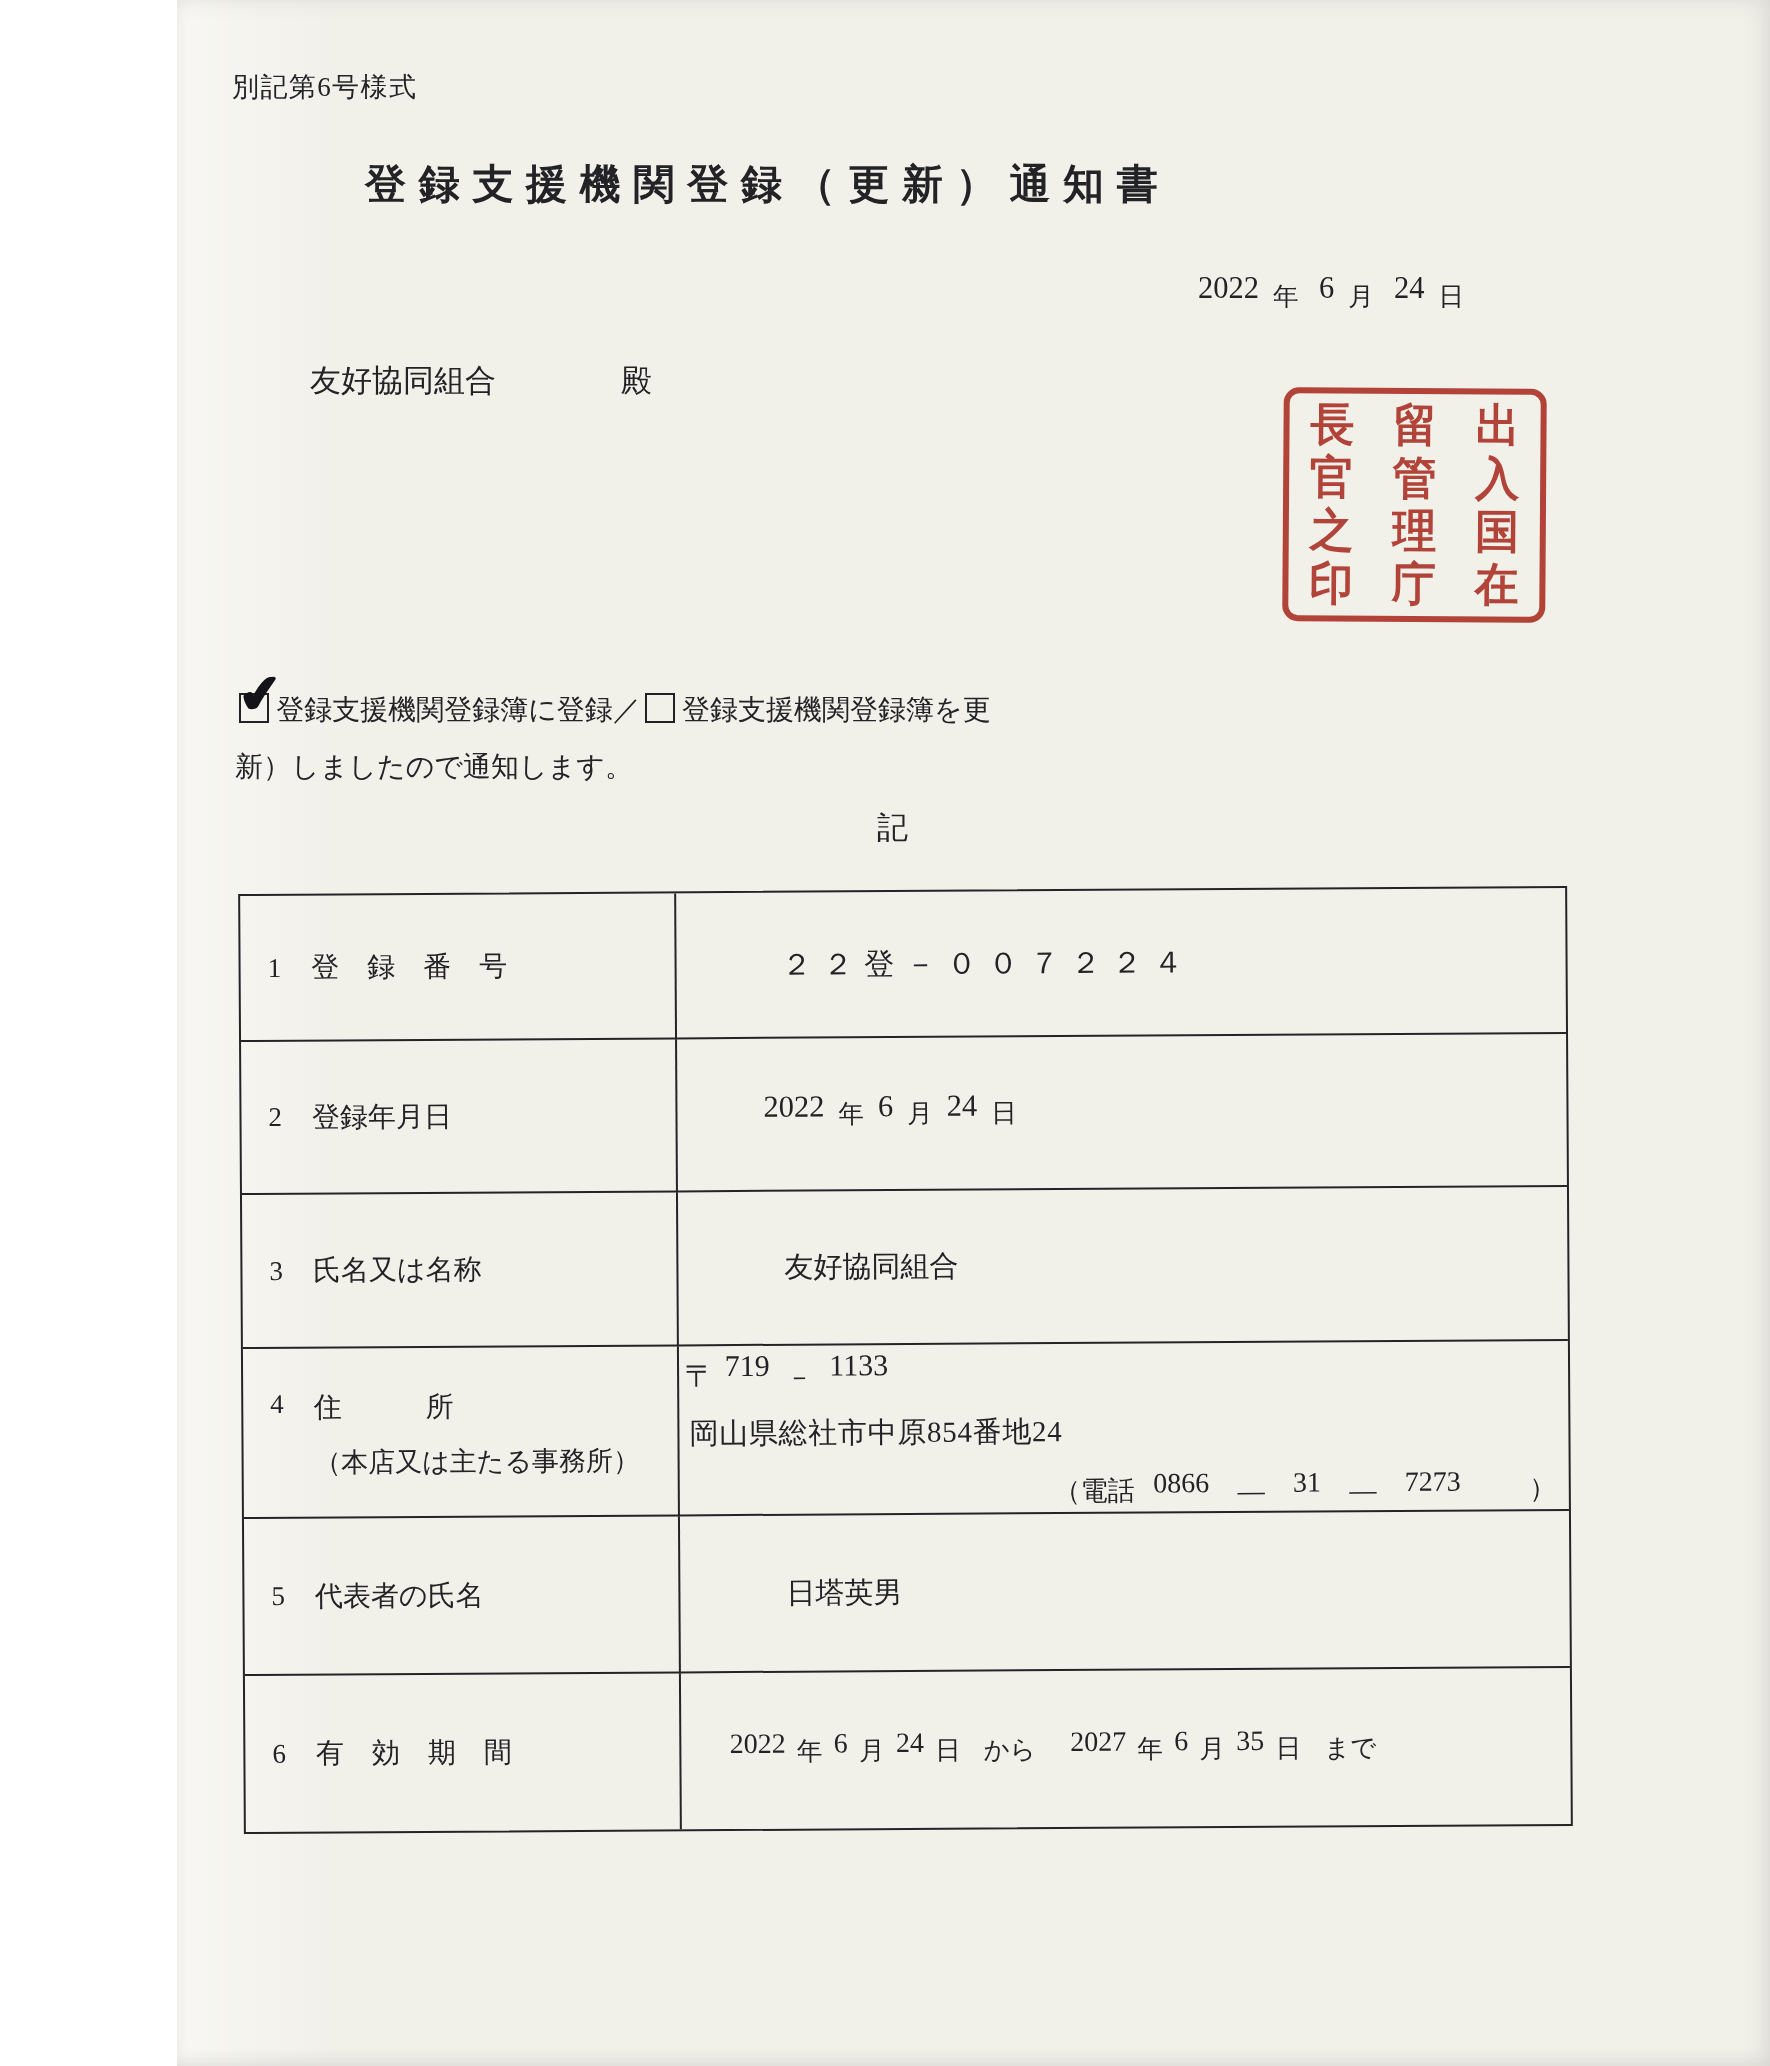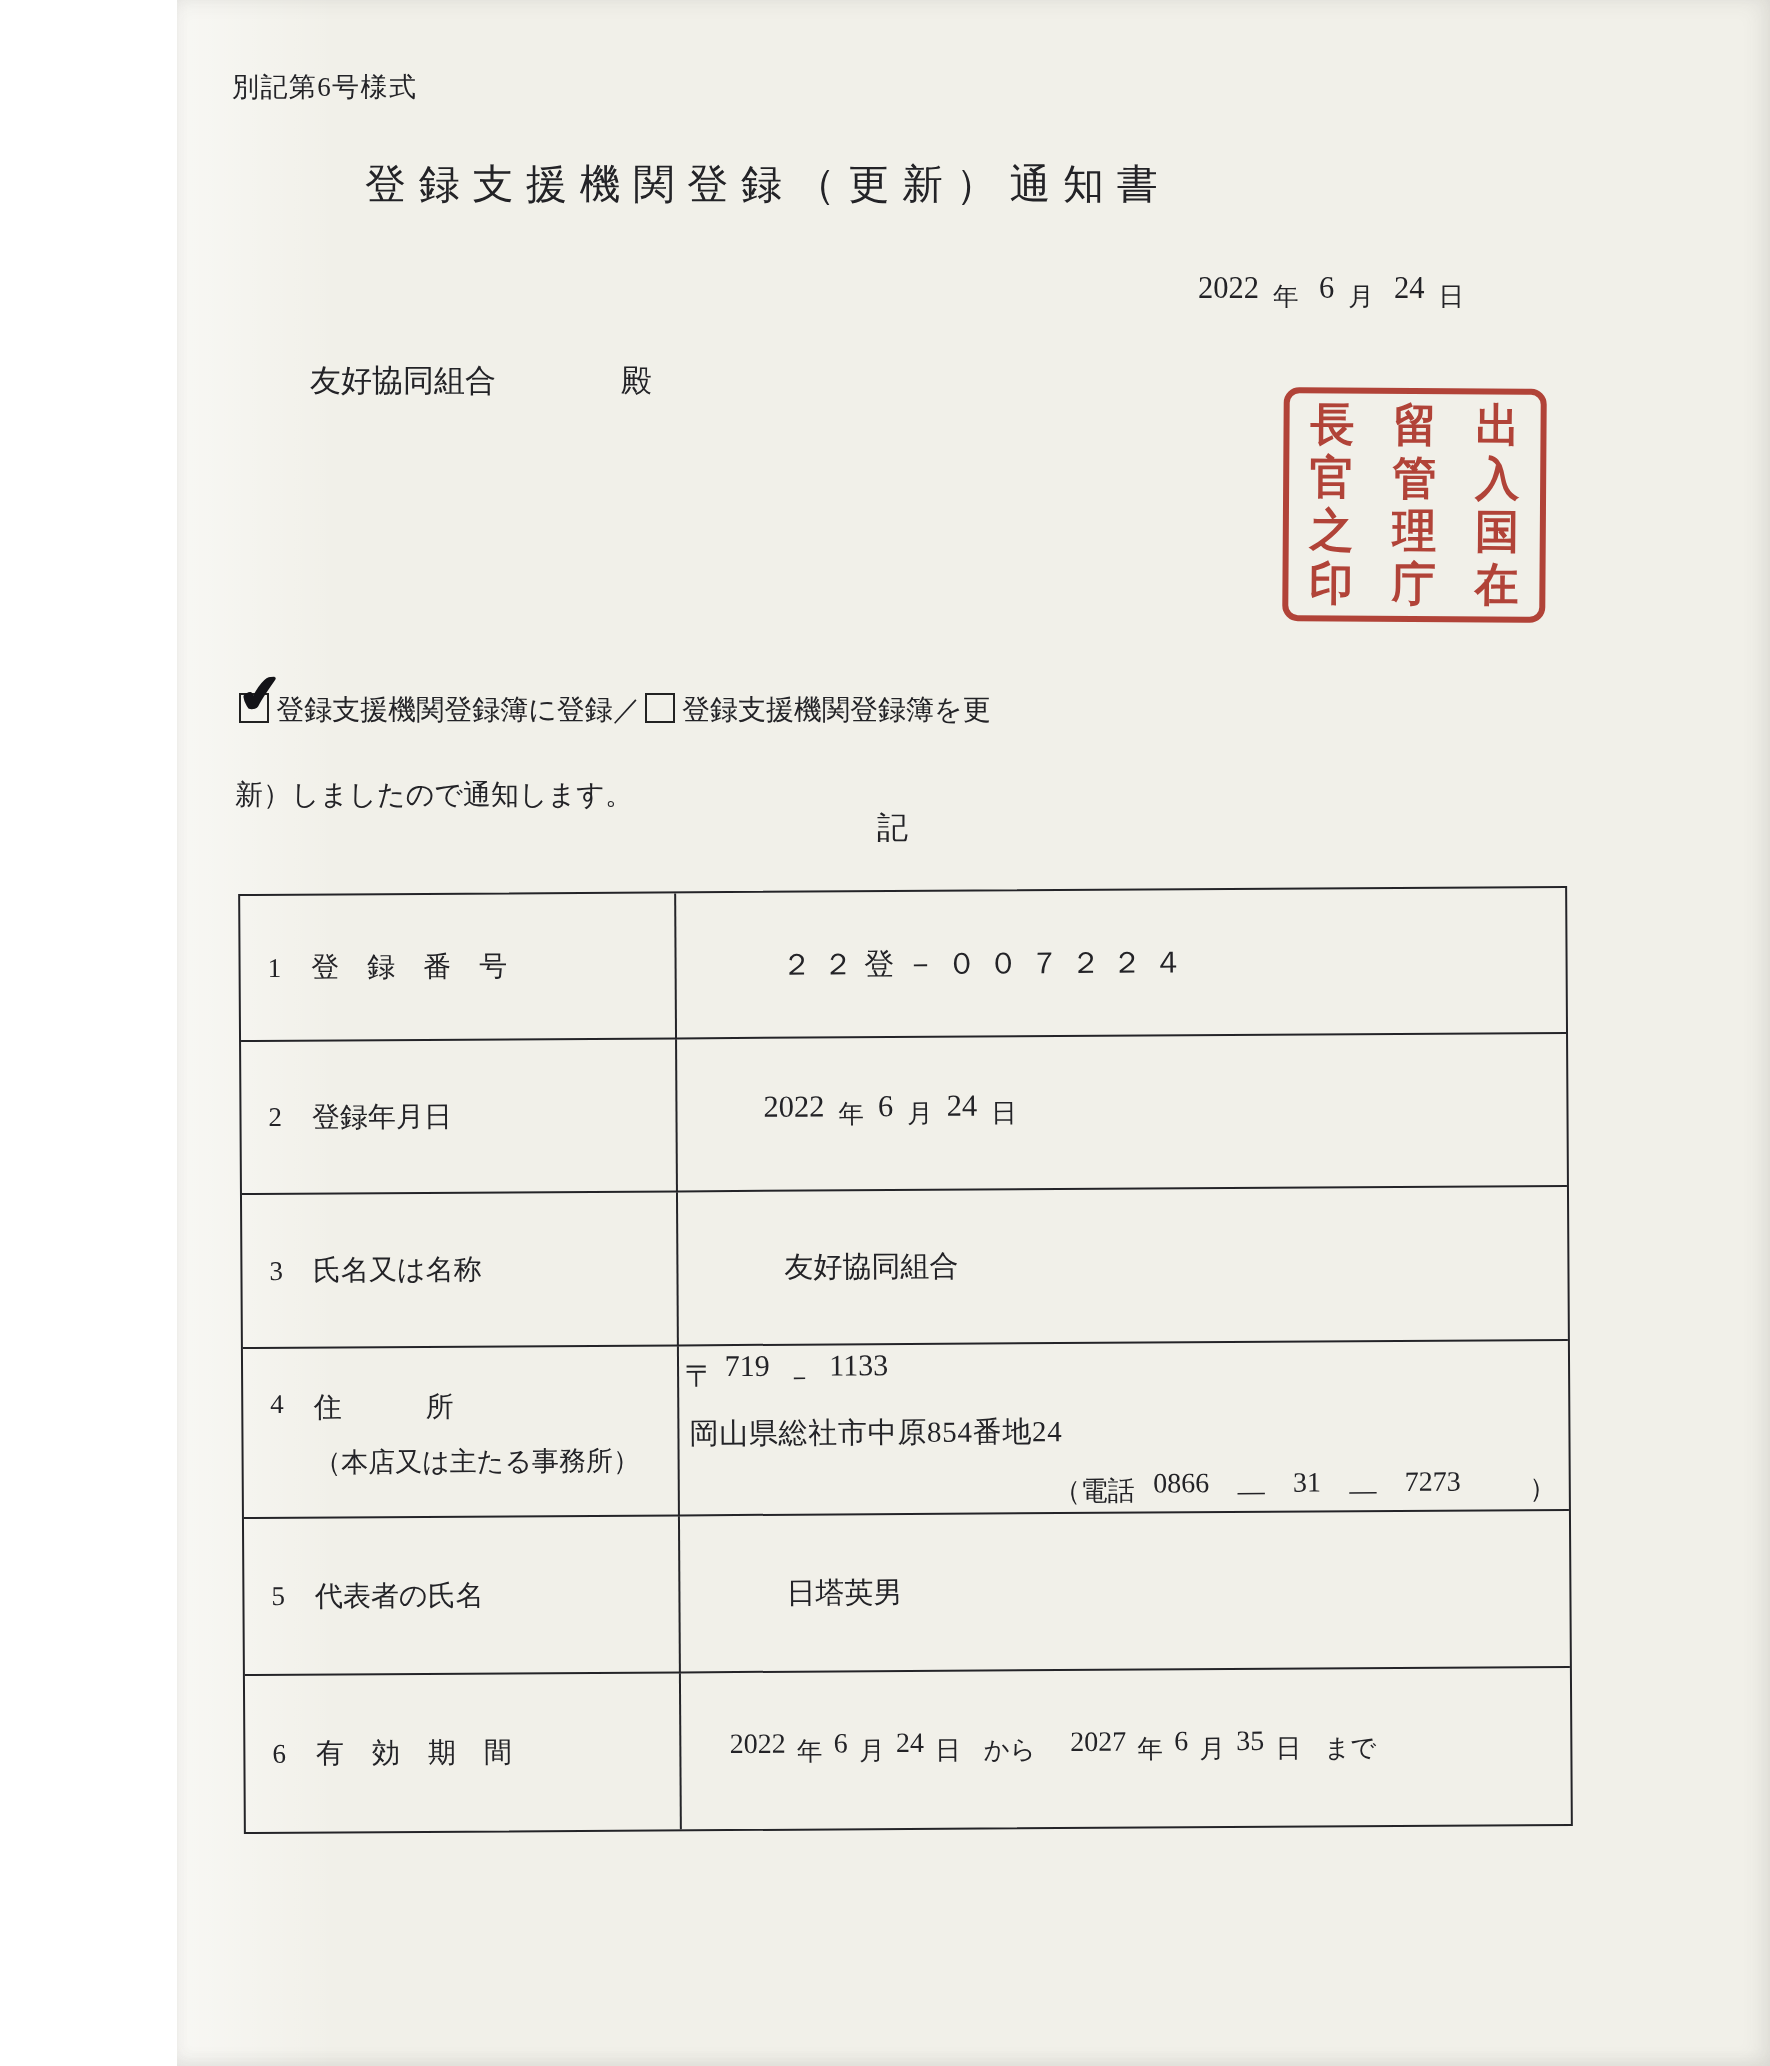--- a/index.html
+++ b/index.html
@@ -5,40 +5,40 @@
   html,body{margin:0;padding:0;background:#ffffff;}
   body{width:1771px;height:2066px;position:relative;
        font-family:"Liberation Serif","DejaVu Serif",serif;color:#232327;}
   .scan{position:absolute;inset:0;background:#ffffff;overflow:hidden;}
   .paper{position:absolute;left:177px;top:0;right:0;bottom:0;
          background:linear-gradient(90deg,rgba(255,255,255,.5) 0%,rgba(255,255,255,0) 10%),#f1f0e9;
          box-shadow:inset -8.5px 0 21px rgba(70,70,70,.10), inset 0 -5.7px 14px rgba(70,70,70,.05);}
   .abs{position:absolute;}
   
   .form-code{left:232px;top:69px;font-size:27px;letter-spacing:1.4px;font-family:Liberation Serif, serif;}
-  .doc-title{left:365px;top:157px;font-size:41px;font-weight:400;letter-spacing:12.7px;white-space:nowrap;}
+  .doc-title{left:365px;top:157px;font-size:41px;font-weight:700;letter-spacing:12.7px;white-space:nowrap;}
   .issue-date{left:1184px;top:278px;font-size:25.5px;white-space:nowrap;}
   .addressee{left:310px;top:360px;font-size:31px;white-space:nowrap;}
   .honorific{margin-left:117px;}
   .issuer{left:799px;top:479px;font-size:30px;white-space:nowrap;letter-spacing:1.4px;}
   
   .num{display:inline-block;position:relative;top:-7px;font-size:30.5px;margin:0 14px;}
   .num.tight{margin:0 8.5px;}
   .unit{font-size:25.5px;}
   
   .seal{left:1283px;top:388px;width:263px;height:234px;border:6.4px solid #b6372c;border-radius:15.6px;
         display:flex;flex-direction:row-reverse;justify-content:space-around;align-items:center;
         color:#b6372c;mix-blend-mode:multiply;opacity:.92;transform:rotate(.4deg);padding:4.2px 1.4px;box-sizing:border-box;}
   .seal-col{width:62px;font-size:44px;line-height:51px;font-weight:700;word-break:break-all;text-align:center;
             transform:scaleY(1.04);}
   
   .para{font-size:28px;white-space:nowrap;}
   .p-line1{left:280px;top:633px;}
   .p-line2{left:235px;top:691px;}
-  .p-line3{left:235px;top:776px;text-align:center;}
+  .p-line3{left:235px;top:748px;text-align:center;}
   .appno{display:inline-block;width:296px;border-bottom:2.8px solid #2c2c30;margin:0 4.2px;padding:0 0 2.8px 7px;
          position:relative;top:-2.8px;font-size:28px;letter-spacing:0.7px;}
   .checkbox{display:inline-block;width:30px;height:30px;border:2.8px solid #222;vertical-align:-4.2px;
             position:relative;margin:0 7px 0 4.2px;background:transparent;box-sizing:border-box;}
   .checkmark{position:absolute;left:-2.8px;top:-31px;font-size:52px;font-weight:700;color:#131318;
              transform:rotate(-6deg);text-shadow:1.1px 0 0 #131318;}
   .ki{left:877px;top:807px;font-size:31px;letter-spacing:4.2px;}
   
   .reg-table{left:241px;top:890px;width:1325px;height:936px;border:2.8px solid #242428;
              display:grid;grid-template-columns:436px 1fr;

